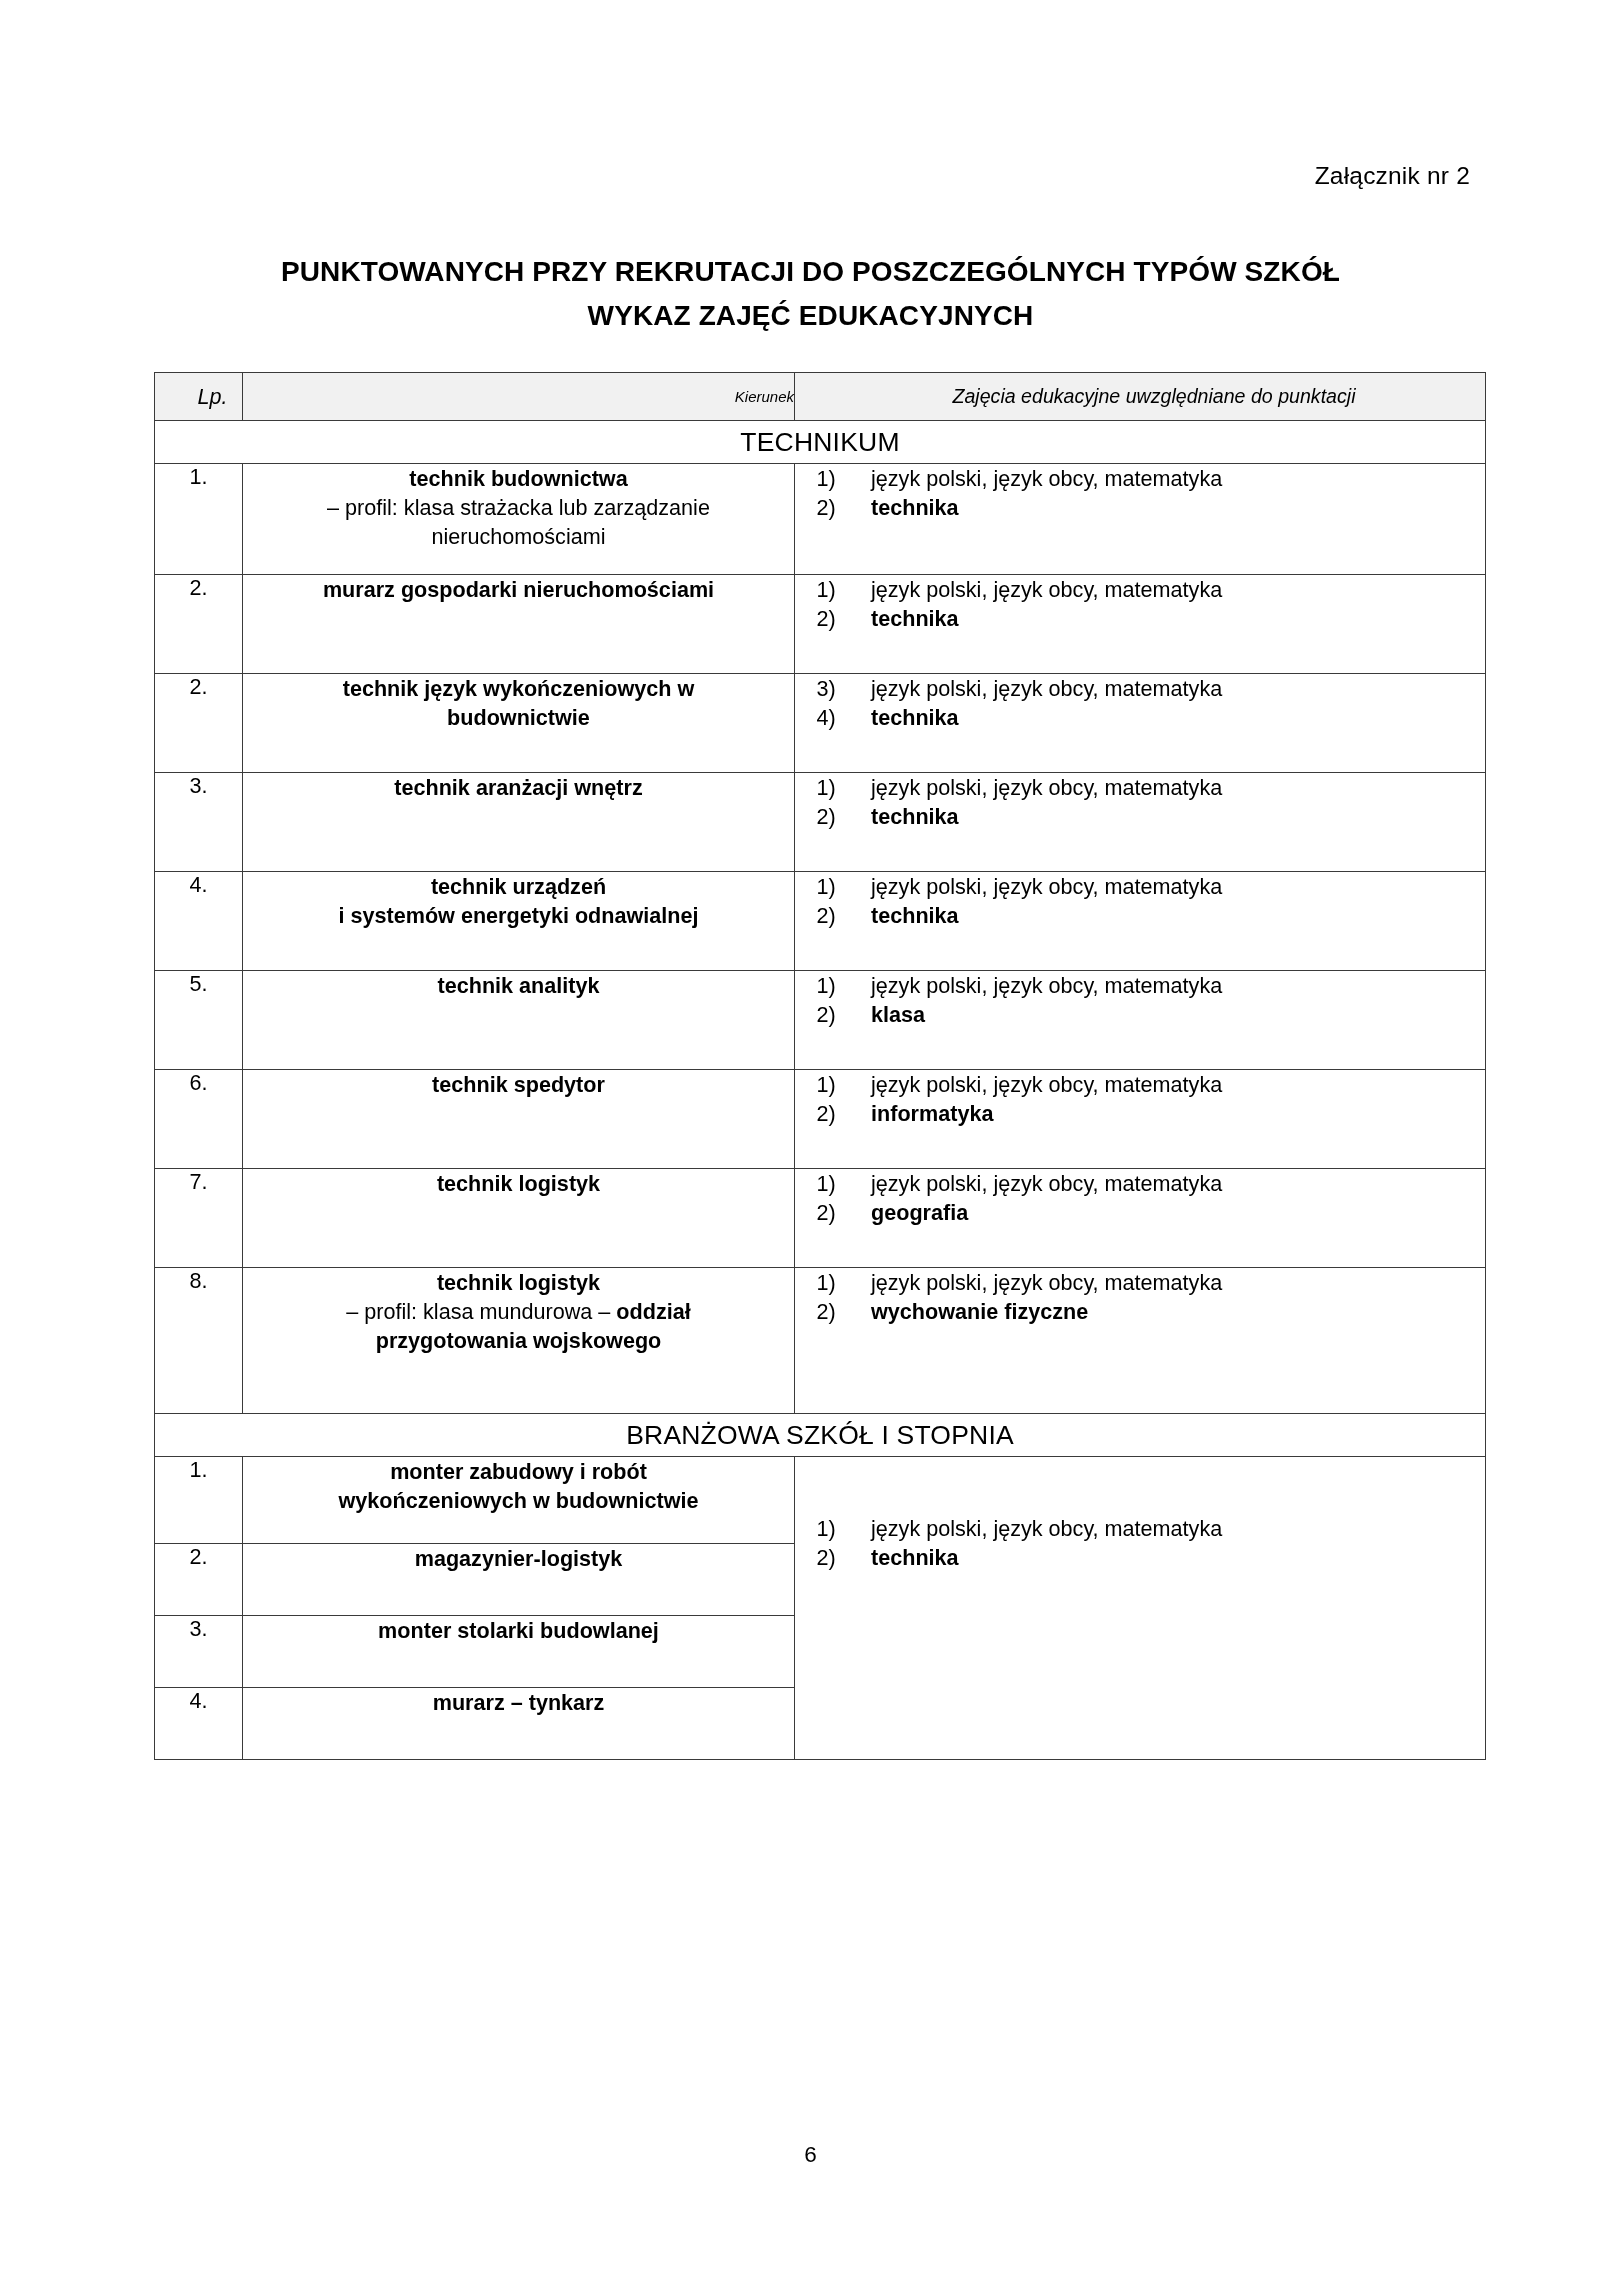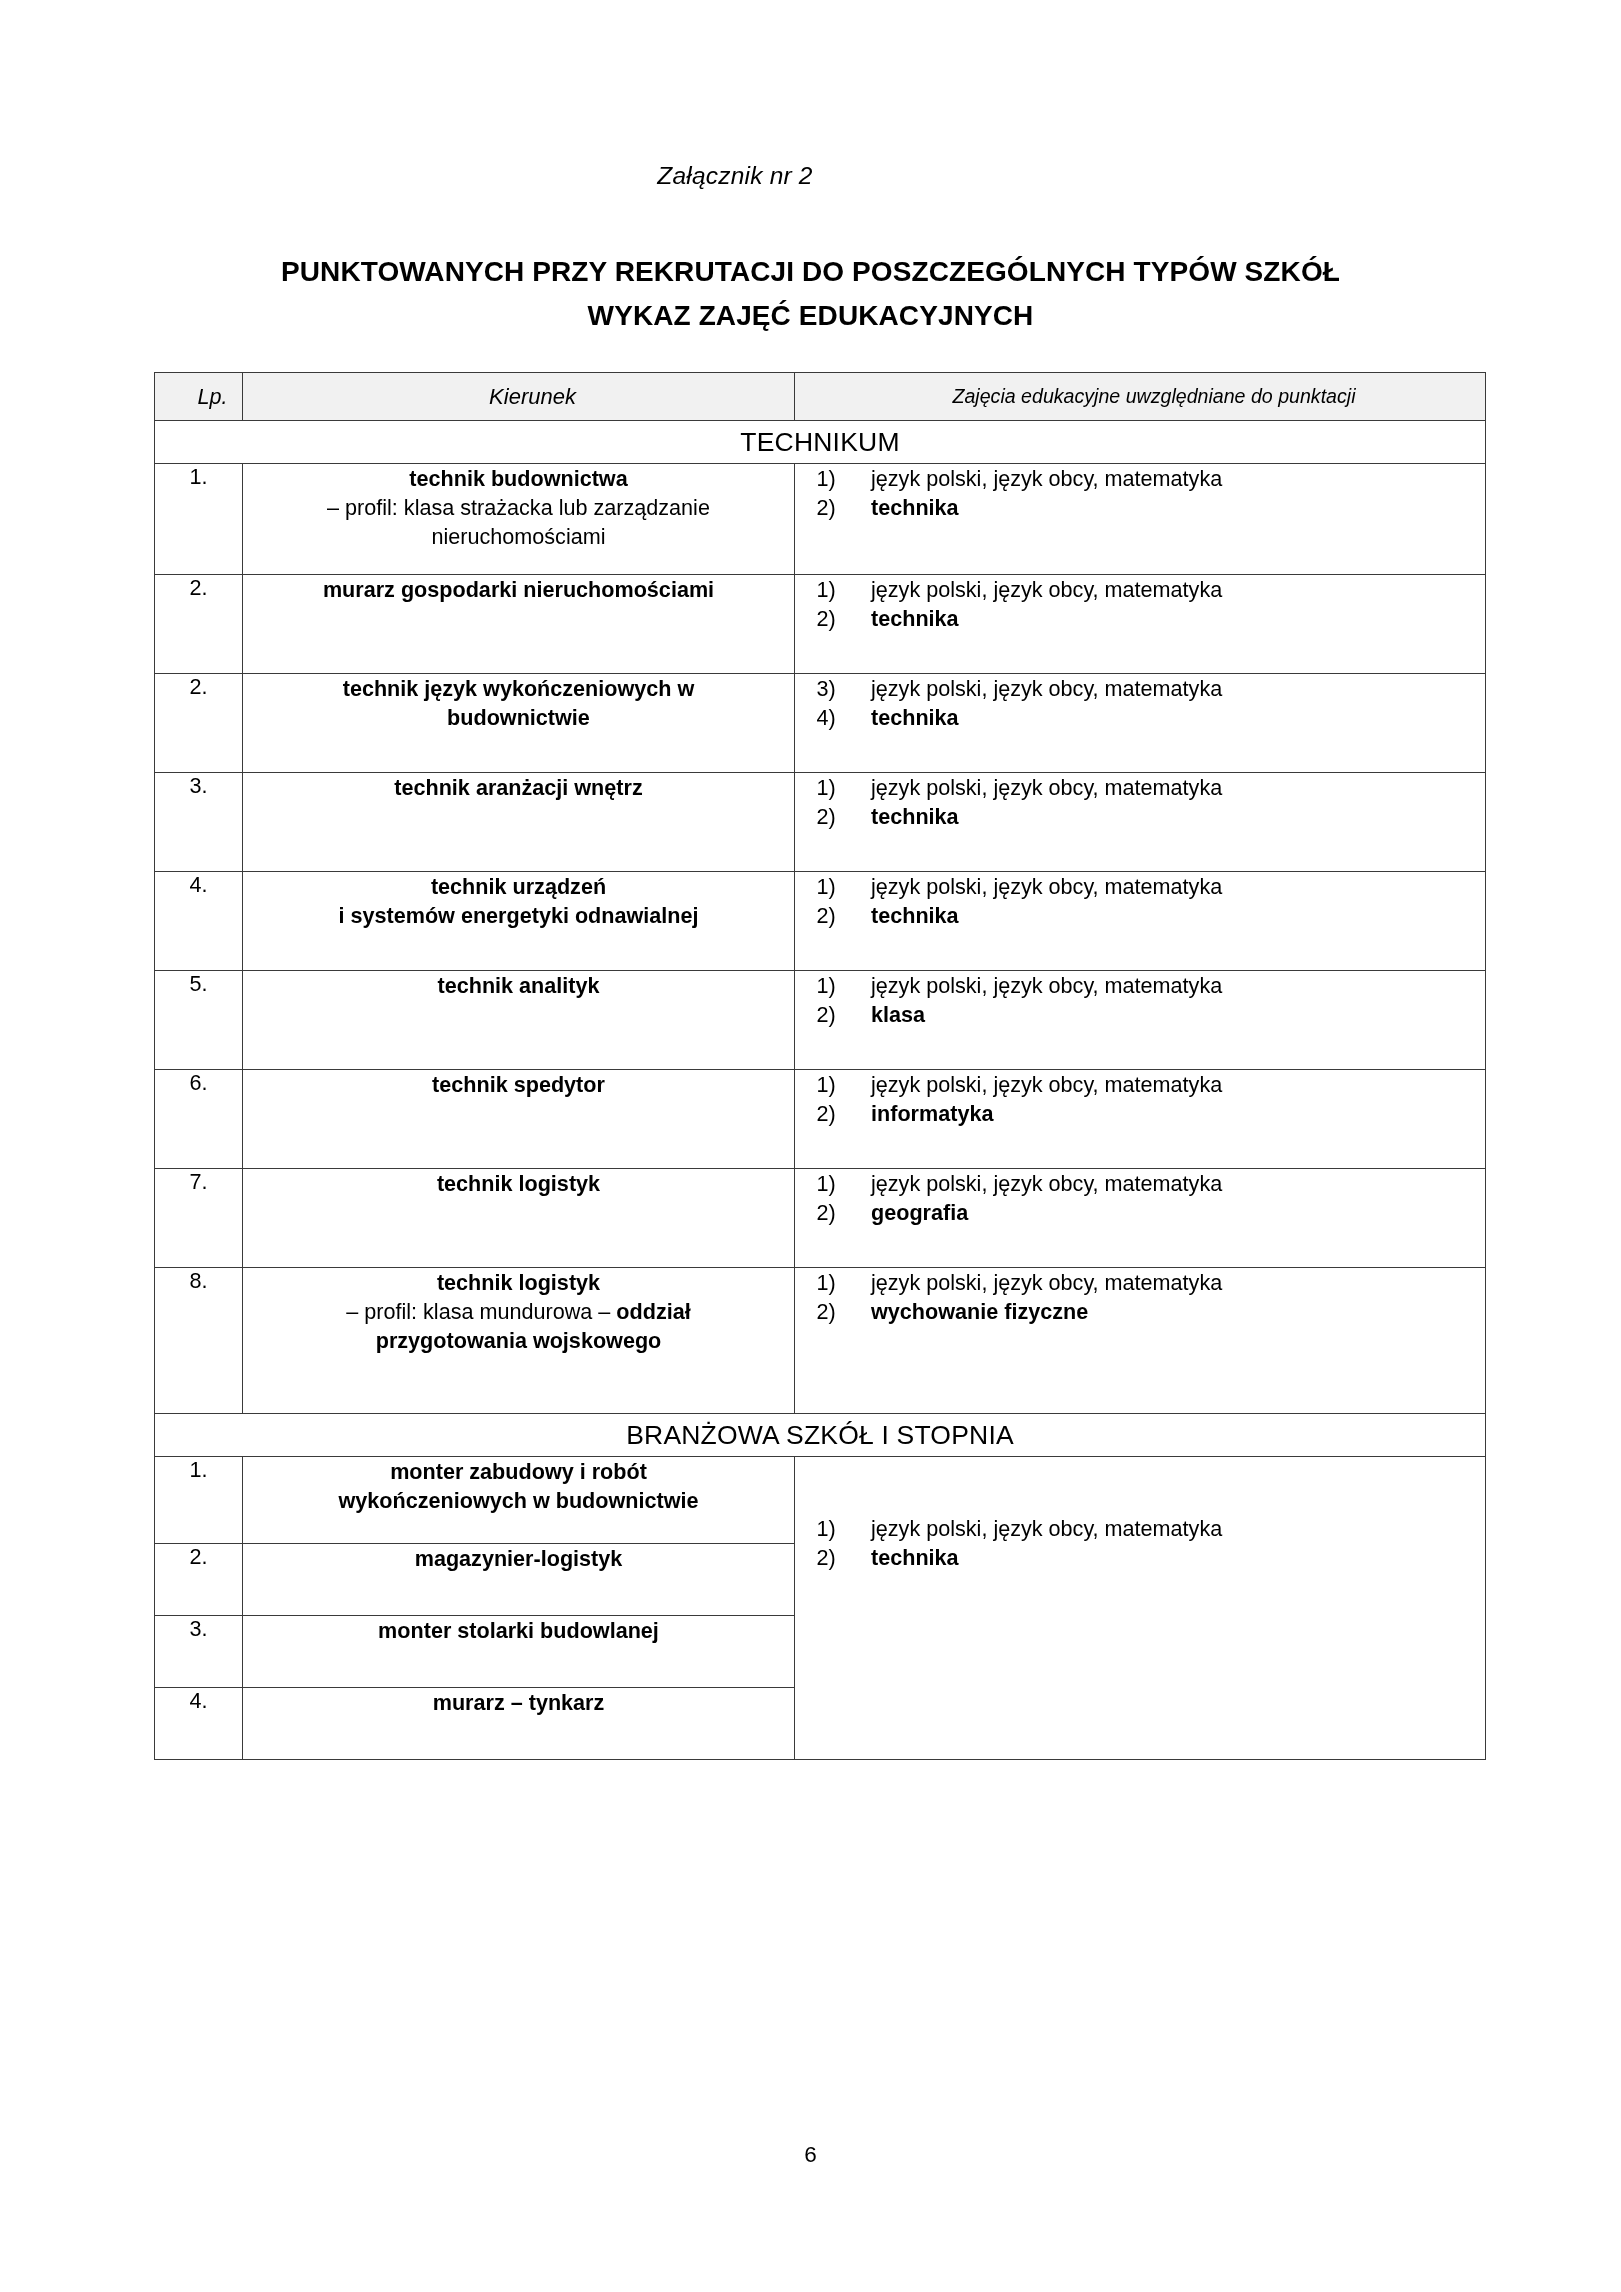--- a/index.html
+++ b/index.html
@@ -23,22 +23,21 @@
     height: 2293px;
     box-sizing: border-box;
   }
 
   
   .annex-line {
     position: absolute;
     left: 0;
     top: 162px;
     width: 1470px;
-    text-align: center;
-    font-style: italic;
+    text-align: right;
     font-size: 24.5px;
     letter-spacing: 0.2px;
   }
 
   
   .doc-title {
     position: absolute;
     left: 0;
     top: 250px;
     width: 1621px;
@@ -77,21 +76,21 @@
   tr.hdr td {
     background: #f1f1f1;
     height: 47px;
     text-align: center;
     vertical-align: middle;
     font-style: italic;
     font-size: 20.6px;
     padding-left: 28px;
   }
   tr.hdr td.h-lp   { font-size: 21.6px; }
-  tr.hdr td.h-dir  { font-size: 22px; }
+  tr.hdr td.h-dir  { font-size: 15px; text-align: right; }
   tr.hdr td.h-subj { font-size: 19.6px; }
 
   
   tr.section td {
     height: 42px;
     text-align: center;
     vertical-align: middle;
     font-weight: normal;
     font-size: 26.5px;
     letter-spacing: 0.2px;

